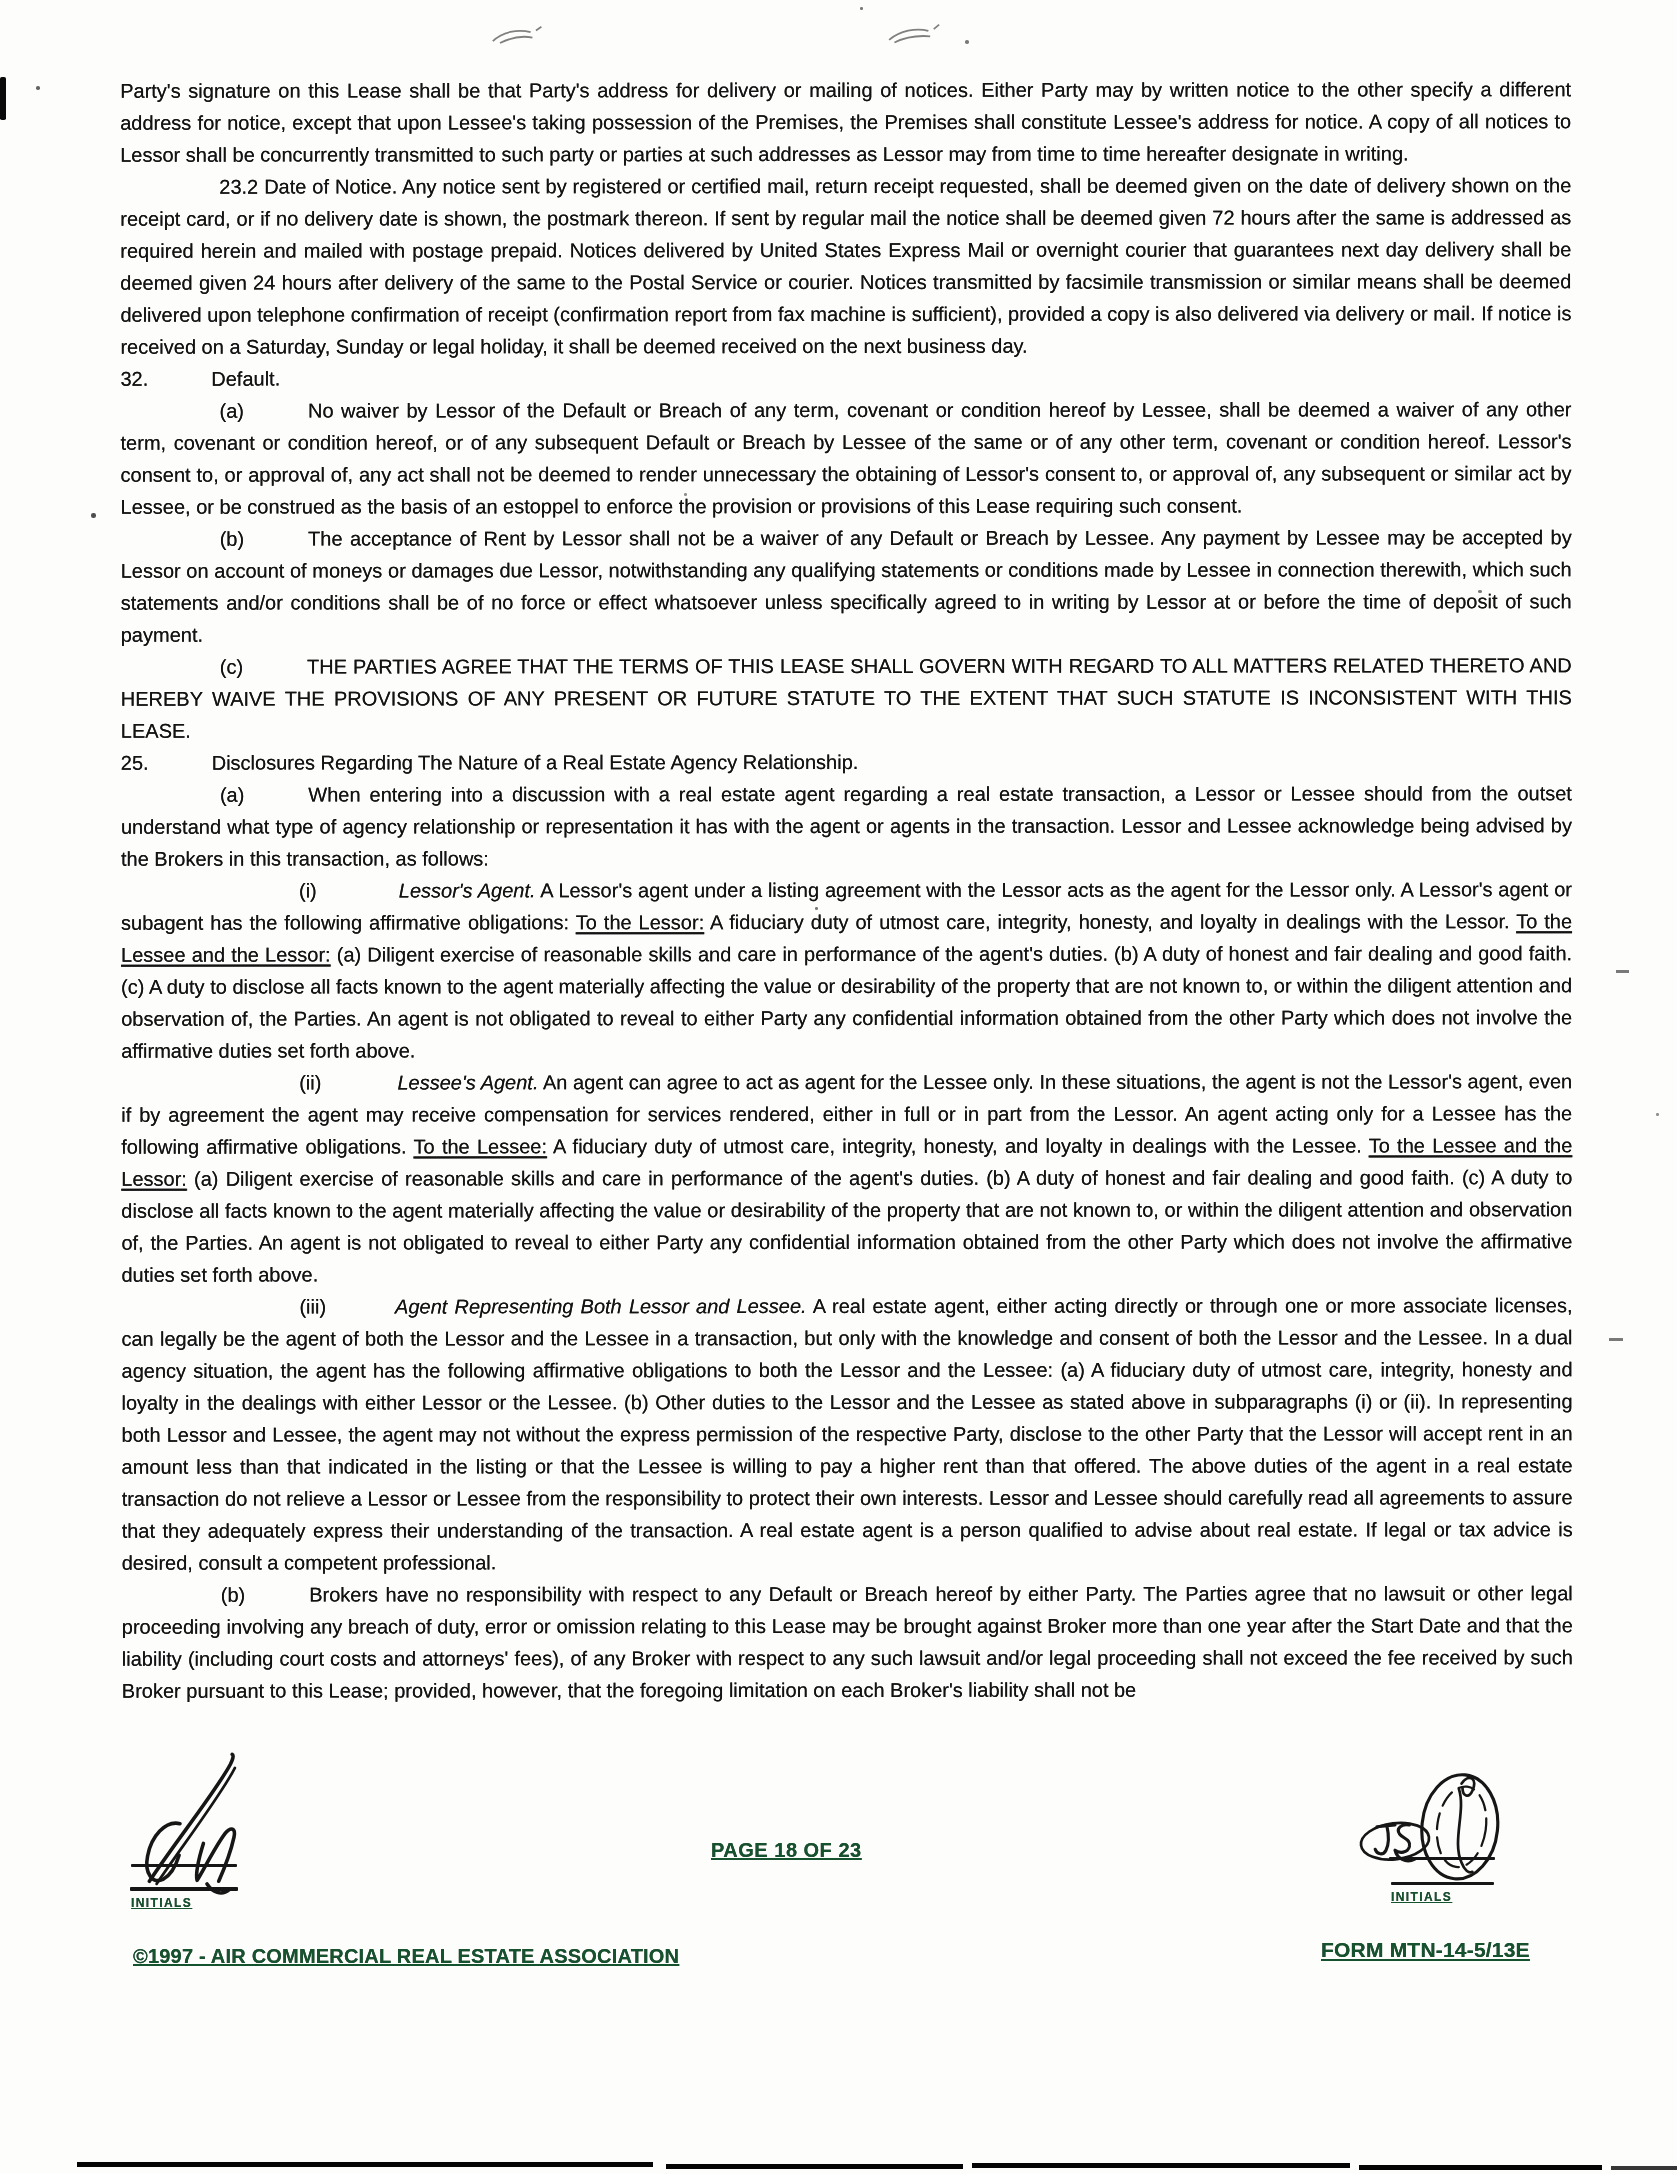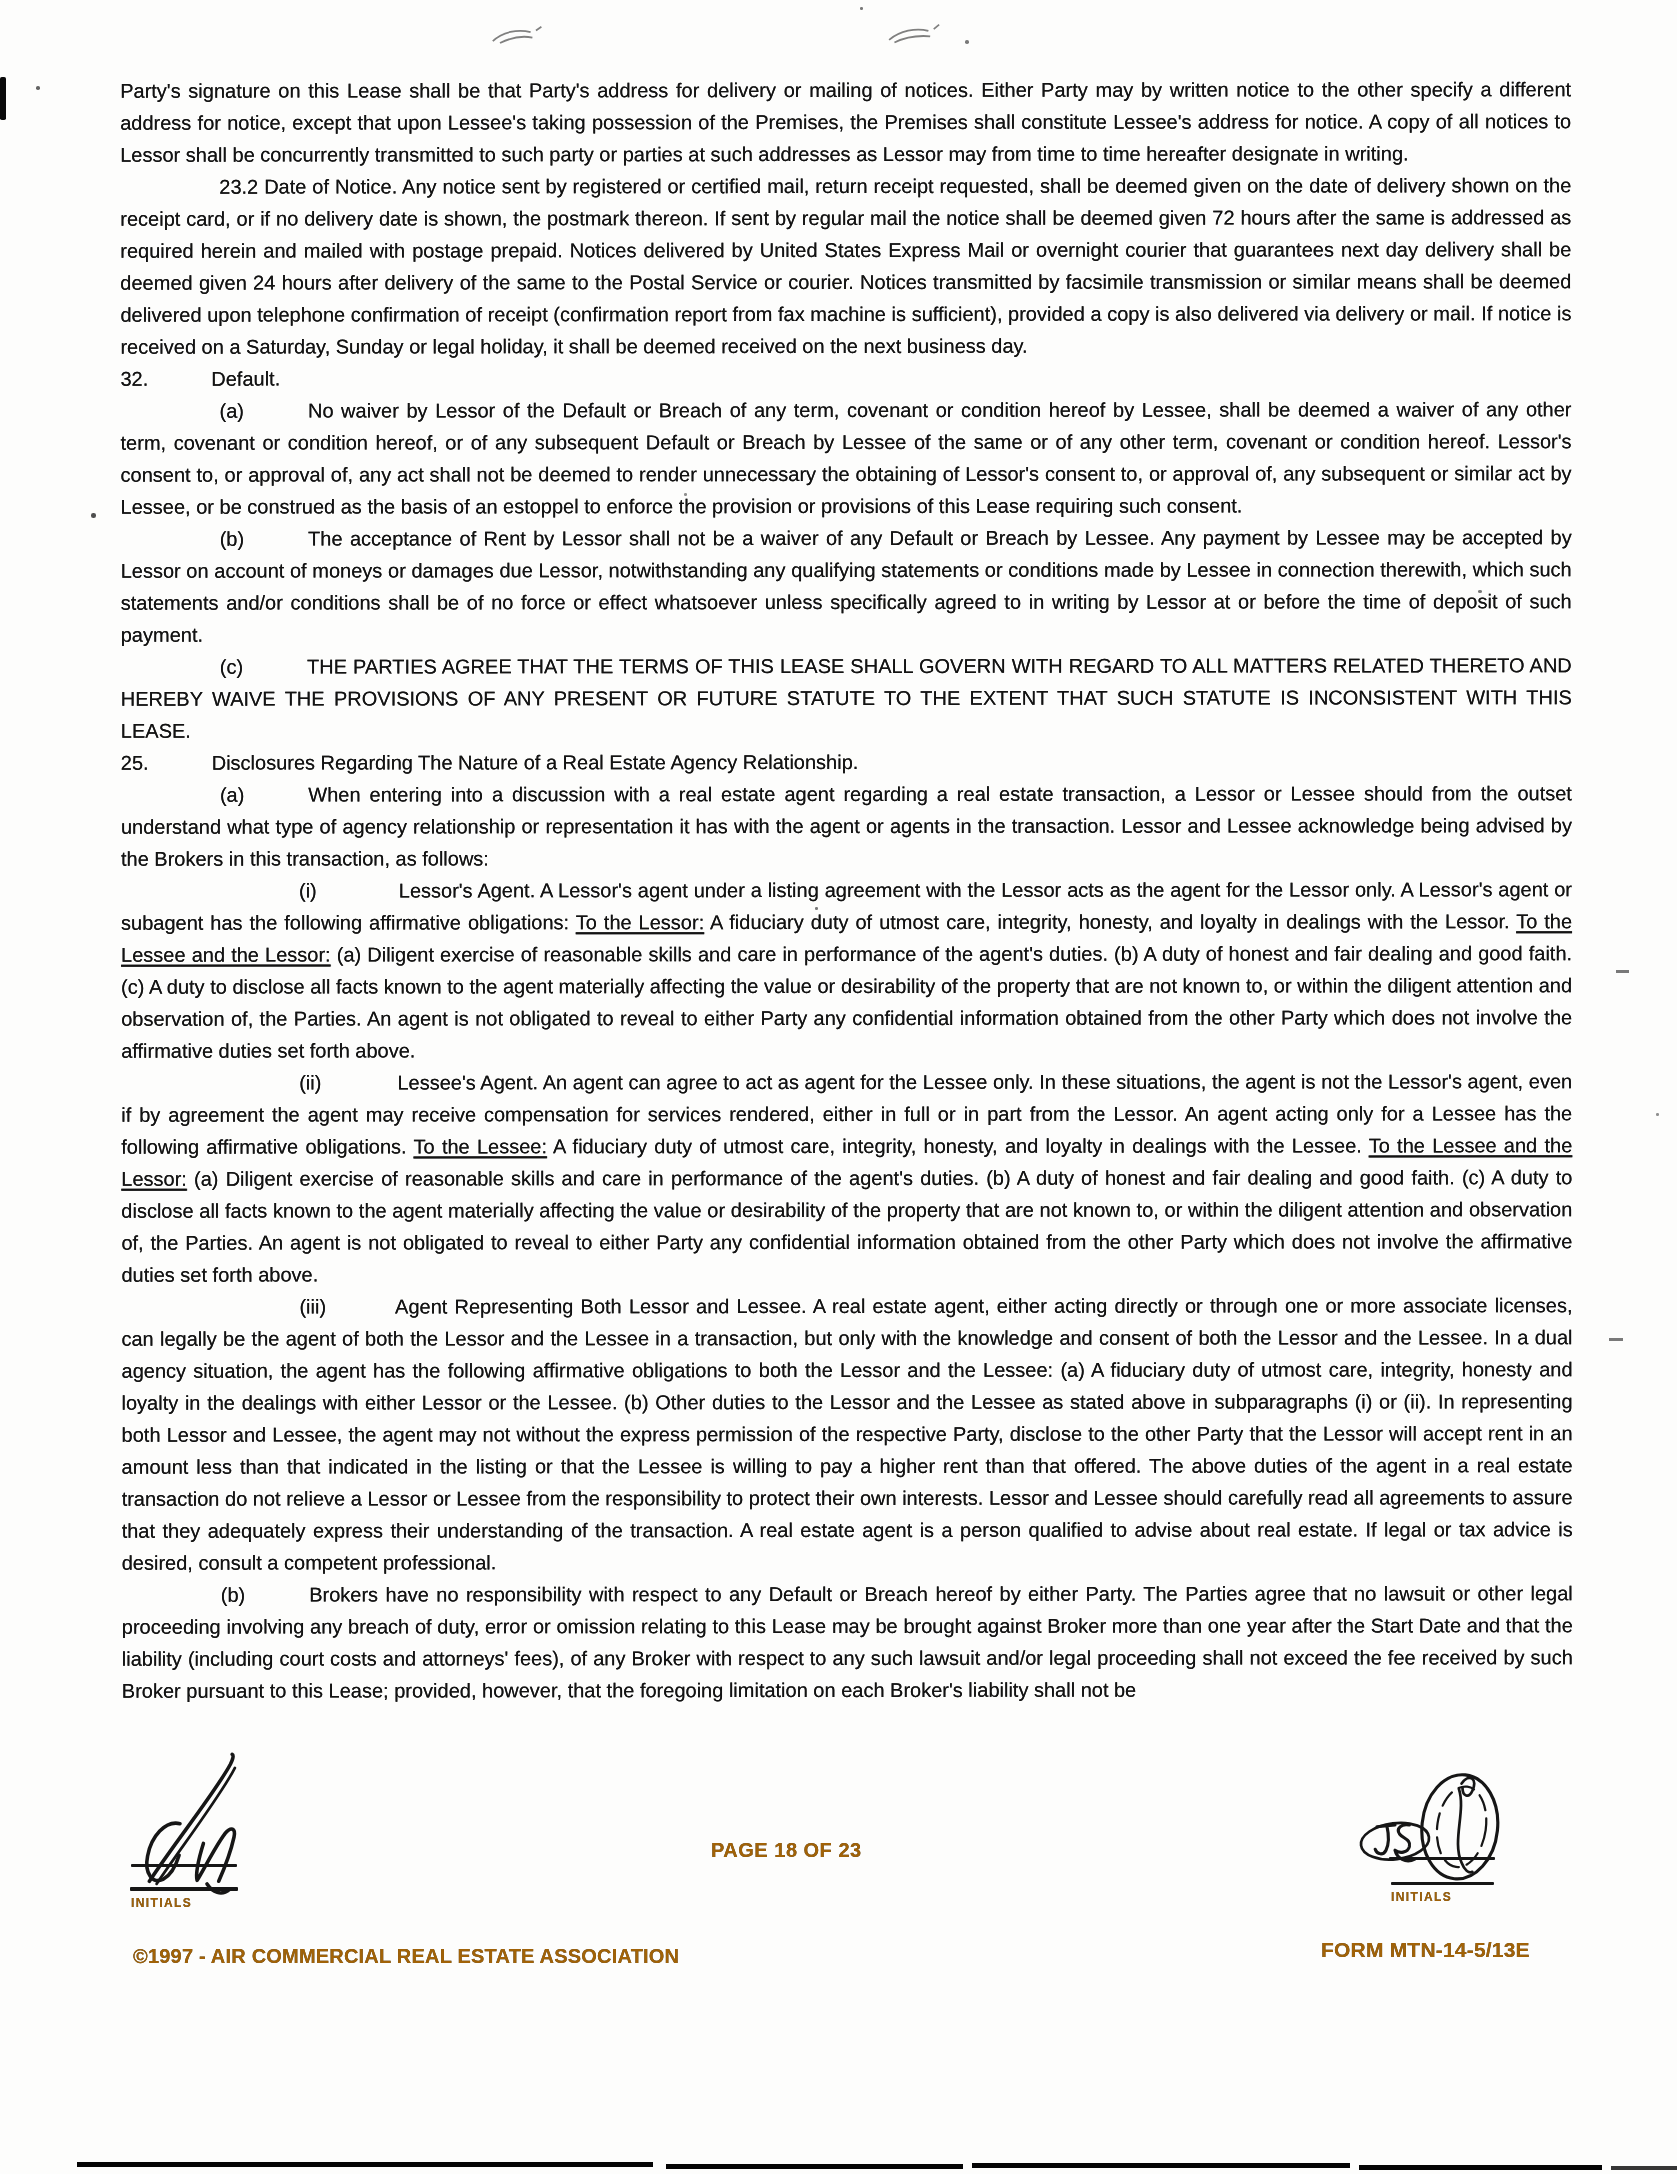--- a/index.html
+++ b/index.html
@@ -13,27 +13,27 @@
     position:absolute;left:121px;top:74px;width:1451px;
     font-size:20px;line-height:32px;color:#131313;
     text-align:justify;
     text-shadow:0 0 0.5px rgba(10,10,10,.85);
     transform:rotate(-.06deg);
   }
   .doc p{margin:0;padding:0;}
   .t1{text-indent:99px;}
   .t2{text-indent:178px;}
   .b{font-weight:normal;}
-  .i{}
+  .i{font-style:italic;}
   .u{text-decoration:underline;text-decoration-thickness:1.6px;text-underline-offset:2.7px;}
   .tab{display:inline-block;}
   
   .flabel{
-    position:absolute;font-weight:bold;color:#a16207;
-    text-shadow:0 0 0.5px rgba(10,10,10,.8);white-space:nowrap;
+    position:absolute;font-weight:bold;color:#14532d;
+    text-shadow:0 0 0.5px rgba(10,10,10,.8);white-space:nowrap;text-decoration:underline;
   }
   .initials{font-size:12px;letter-spacing:1.4px;}
   .pageno{font-size:20px;letter-spacing:0.5px;}
   .copyright{font-size:20px;letter-spacing:0.2px;}
   .formno{font-size:21px;letter-spacing:0.2px;}
   
   .sigline{position:absolute;background:#161616;border-radius:0.9px;}
   
   .artifact{position:absolute;background:#222;}
   .speck{border-radius:50%;}

